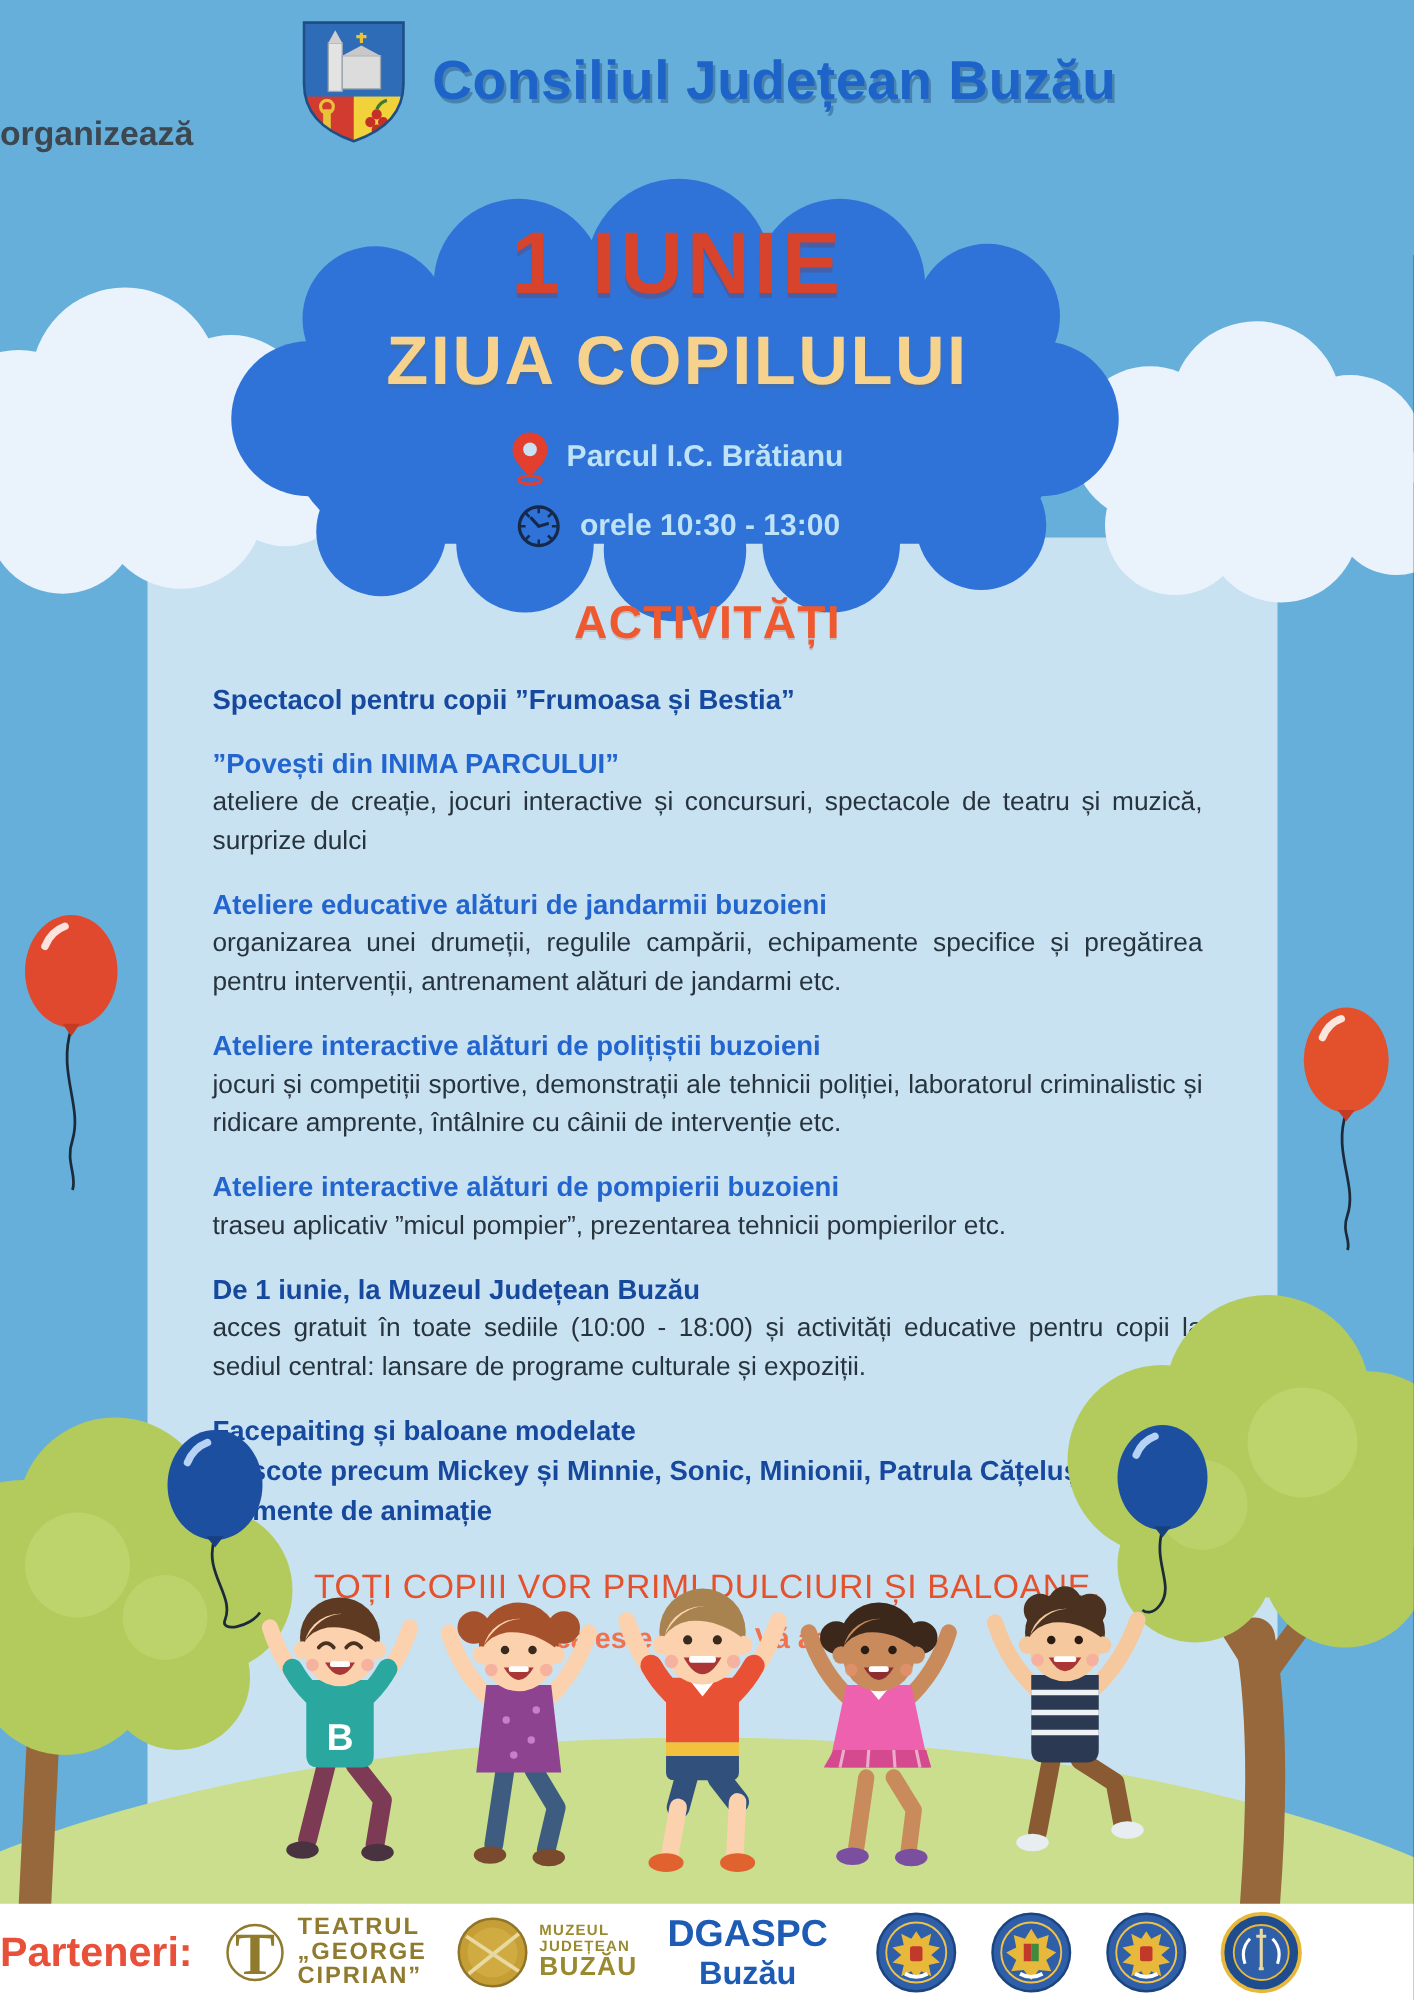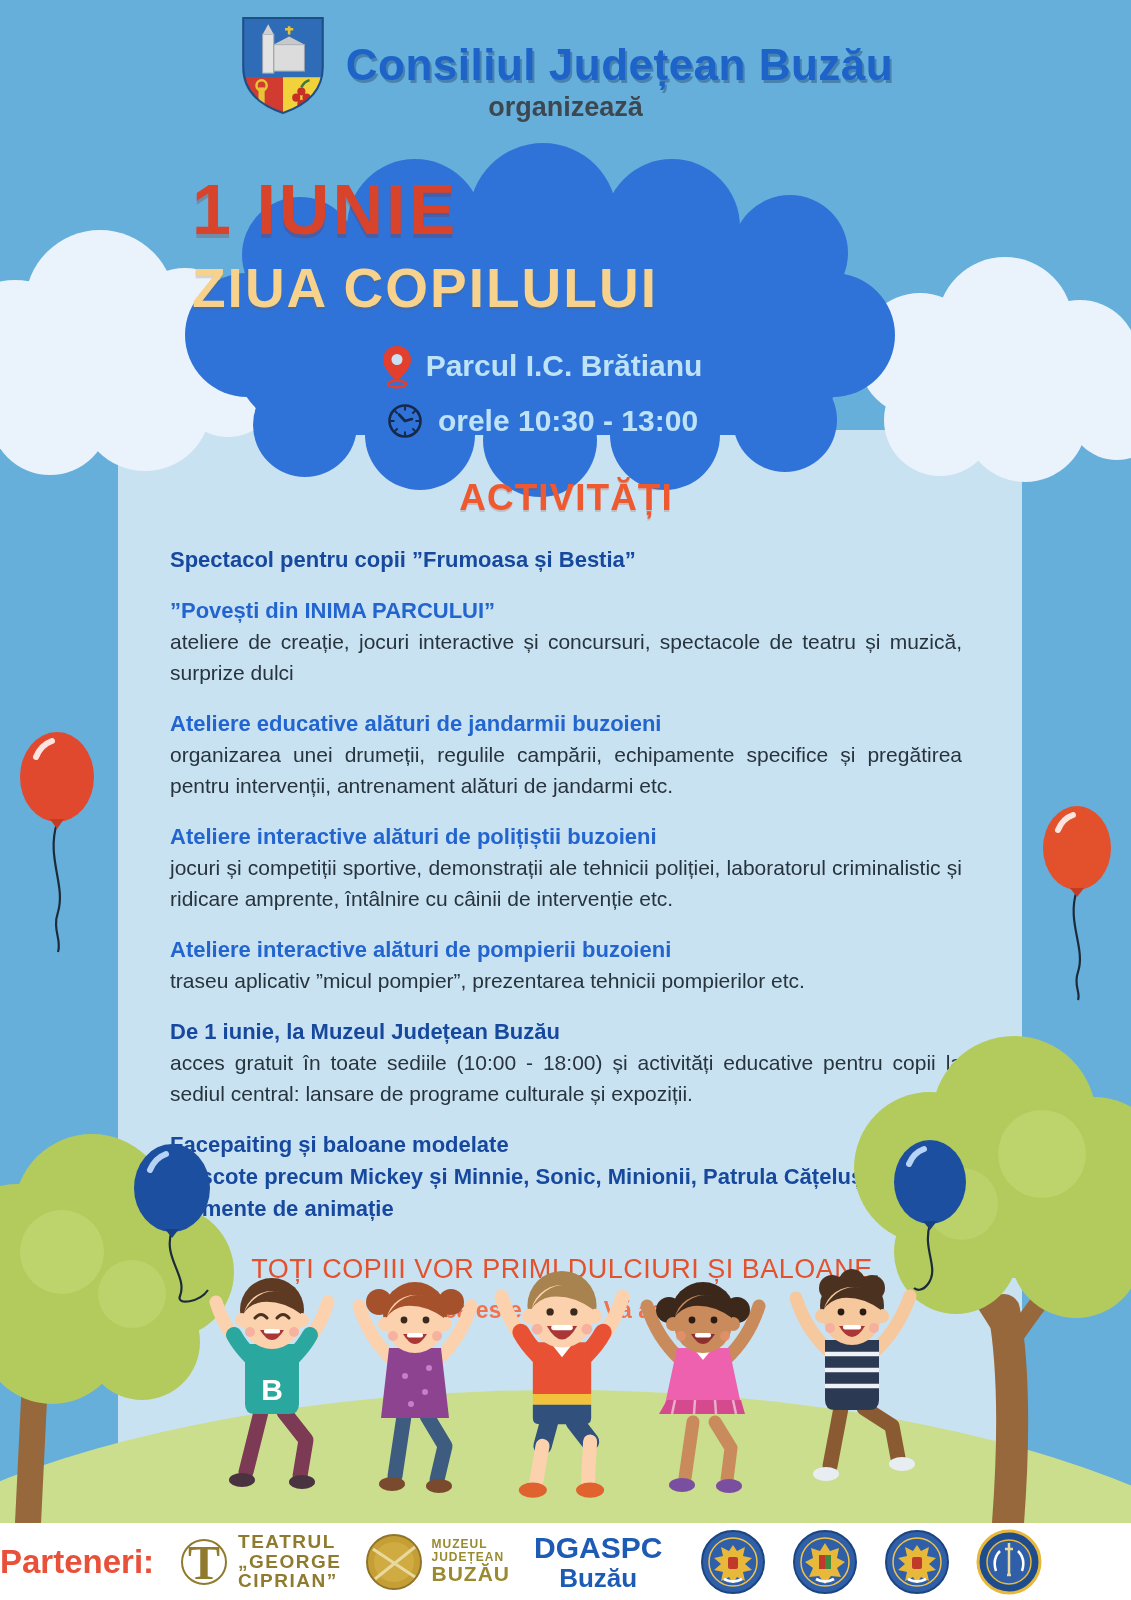--- a/index.html
+++ b/index.html
@@ -7,28 +7,28 @@
     position:relative;width:1131px;height:1600px;overflow:hidden;
     font-family:"Liberation Sans","DejaVu Sans",sans-serif;
     background:#66AFDB;margin:0 auto;
   }
   .abs{position:absolute;}
   svg{display:block;overflow:visible;}
 
   
   .header{left:0;top:14px;width:1131px;display:flex;justify-content:center;align-items:center;gap:18px;}
   .org-title{font-size:44px;font-weight:bold;color:#1E63C8;text-shadow:2px 3px 0 rgba(18,45,95,.35);letter-spacing:.5px;}
-  .subtitle{left:0;top:92px;width:1131px;text-align:center;font-size:27px;font-weight:bold;color:#3C4750;}
+  .subtitle{left:0;top:92px;width:1131px;text-align:left;font-size:27px;font-weight:bold;color:#3C4750;}
 
   
-  .hero{left:192px;top:170px;width:700px;z-index:4;}
+  .hero{left:192px;top:170px;width:700px;text-align:center;z-index:4;}
   .hero-date{font-size:70px;font-weight:bold;color:#D8432C;letter-spacing:3px;text-shadow:0 4px 0 rgba(140,35,18,.25);}
   .hero-title{margin-top:6px;font-size:55px;font-weight:bold;color:#F6D28C;letter-spacing:2px;text-shadow:0 3px 0 rgba(120,90,30,.2);}
   .hero-row{margin-top:14px;display:flex;justify-content:center;align-items:center;gap:14px;
-    font-size:30px;font-weight:bold;color:#BEE2F6;}
+    font-size:24px;font-weight:bold;color:#BEE2F6;}
   .hero-row.first{margin-top:24px;}
 
   
   .panel{left:118px;top:430px;width:904px;height:1170px;background:#C9E2F2;z-index:1;}
   .content{left:170px;top:477px;width:792px;z-index:5;}
   .act-heading{text-align:center;font-size:37px;font-weight:bold;color:#EF5930;letter-spacing:1px;
     text-shadow:0 2px 0 rgba(160,50,20,.2);margin-bottom:26px;}
   .item{margin-bottom:21px;}
   .item-title{font-size:22px;font-weight:bold;line-height:30px;}
   .c-dark{color:#16489E;}

